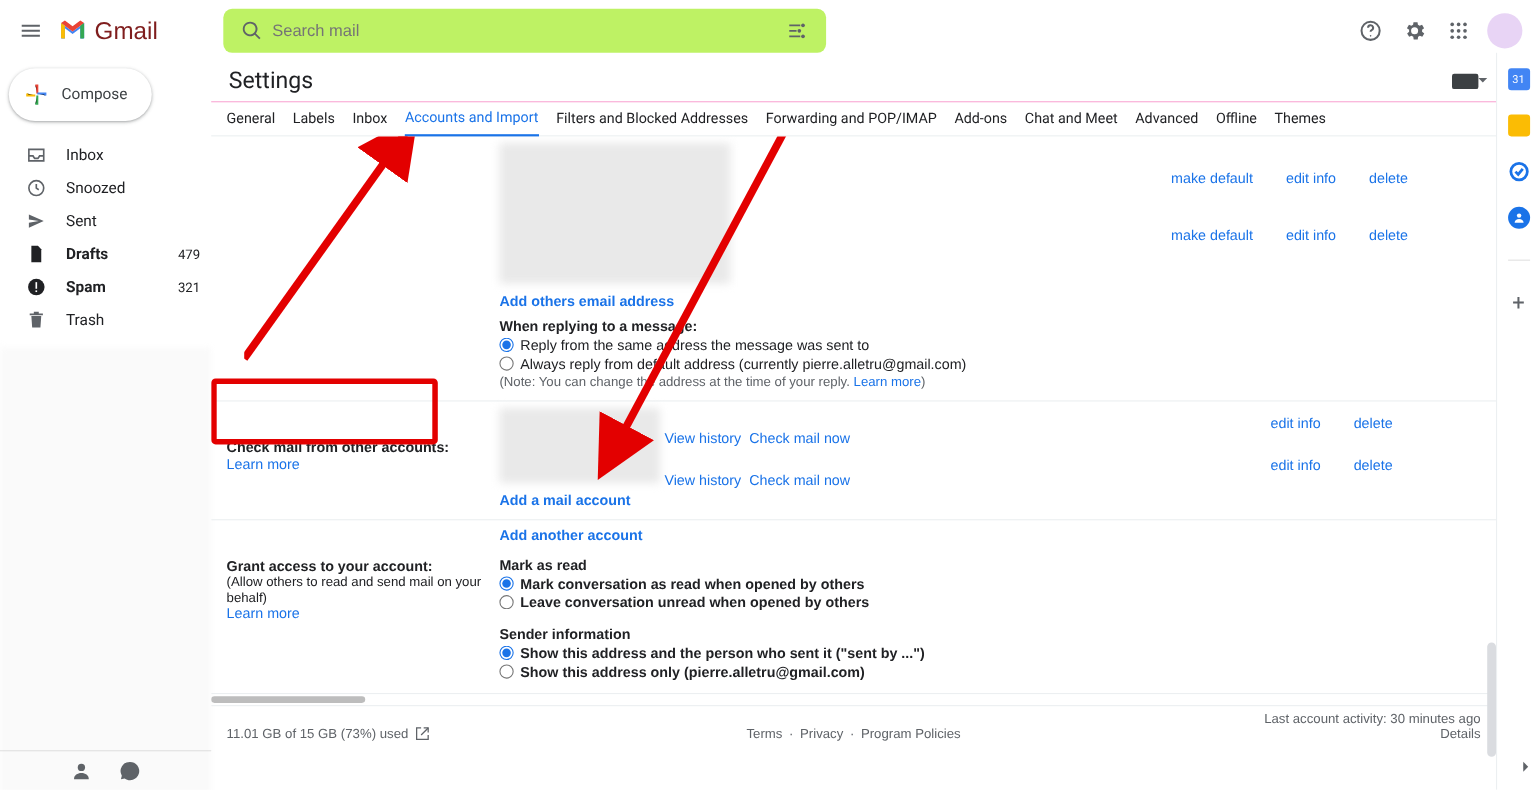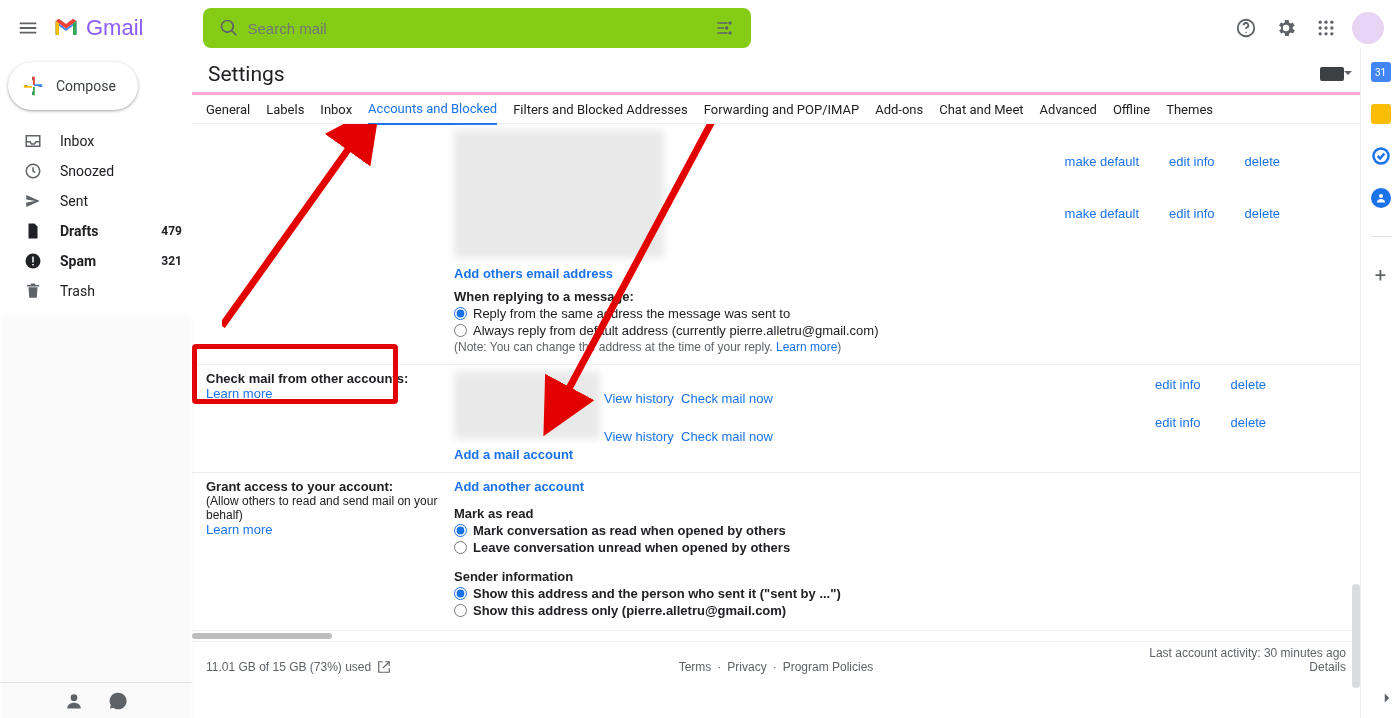--- a/index.html
+++ b/index.html
@@ -19,28 +19,28 @@
     align-items: center;
     border-bottom: 0;
   }
   .menu-btn {
     width: 40px; height: 40px;
     display:flex;align-items:center;justify-content:center;
     border-radius:50%; cursor:pointer; color:#5f6368;
   }
   .logo {
     display:flex;align-items:center;margin-left:4px;
-    font-size:22px;color:#8b5cf6;font-family:'Product Sans',Arial,sans-serif;
+    font-size:22px;color:#7f1d1d;font-family:'Product Sans',Arial,sans-serif;
   }
   .logo svg { width:28px;height:28px;margin-right:6px;}
   .search-wrap {
     margin-left:60px;
     flex: 0 0 548px;
     height:40px;
-    background:#84cc16;
+    background:#bef264;
     border-radius:8px;
     display:flex;align-items:center;
     padding:0 8px;
   }
   .search-wrap .icon-btn{ width:36px;height:36px;display:flex;align-items:center;justify-content:center;color:#5f6368;cursor:pointer;}
   .search-input{
     flex:1;border:none;background:transparent;outline:none;
     font-size:15px;color:#5f6368;
   }
   .header-spacer{flex:1;}
@@ -69,21 +69,21 @@
     height:30px;
     padding:0 10px 0 24px;
     display:flex;align-items:center;gap:18px;
     border-radius:0 16px 16px 0;
     color:#202124;font-size:14px;cursor:pointer;
   }
   .nav-item .nav-icon{width:18px;height:18px;color:#5f6368;display:flex;align-items:center;justify-content:center;}
   .nav-item.bold{font-weight:700;}
   .nav-item.bold .nav-icon{color:#202124;}
   .nav-item .count{margin-left:auto;font-size:12px;color:#5f6368;font-weight:400;}
-  .nav-item.bold .count{font-weight:700;color:#202124;}
+  .nav-item.bold .count{font-weight:400;color:#202124;}
   .side-blur{
     margin-top:10px;height:420px;
     background:#fafafa;filter:blur(3px);
   }
   .hangouts{
     position:absolute;left:0;right:0;bottom:0;height:36px;
     border-top:1px solid #e0e0e0;
     display:flex;align-items:center;justify-content:center;gap:24px;
   }
   .hangouts .h-icon{width:20px;height:20px;color:#5f6368;cursor:pointer;}
@@ -99,40 +99,40 @@
   }
   .settings-title{font-size:21px;font-weight:400;color:#202124;}
   .input-ind{
     margin-left:auto;width:24px;height:14px;background:#3c4043;
     position:relative;border-radius:2px;
   }
   .input-ind::after{content:'';position:absolute;right:-8px;top:4px;border:4px solid transparent;border-top-color:#5f6368;}
   .tabs{
     display:flex;gap:16px;
     padding:0 14px;
-    border-top:3px solid #f9a8d4;border-bottom:1px solid #eceff1;
+    border-top:1px solid #f9a8d4;border-bottom:1px solid #eceff1;
     height:32px;align-items:center;
     font-size:13px;
   }
   .tab{color:#1a73e8;color:#202124;cursor:pointer;white-space:nowrap;}
   .tab.active{color:#1a73e8;border-bottom:2px solid #1a73e8;height:32px;line-height:31px;}
   .tab:not(.active){color:#202124;}
   .tab{font-weight:400;}
   .scroll{
     flex:1;overflow-y:auto;position:relative;
     font-family:Arial,sans-serif;
   }
   .section{
     display:flex;
     padding:6px 14px 10px 14px;
     border-bottom:1px solid #eceff1;
     font-size:13px;
   }
   .section-label{
-    width:248px;flex-shrink:0;
+    width:248px;flex-shrink:0;margin-top:28px;
   }
   .section-label .lbl{font-weight:700;}
   .section-label .sublbl{display:block;color:#202124;font-weight:400;}
   .section-body{flex:1;min-width:0;}
   .link{color:#1a73e8;cursor:pointer;}
   .blurred{
     background:#e9e9e9;filter:blur(4px);border-radius:2px;
   }
   .row-actions{
     display:flex;gap:30px;justify-content:flex-end;
@@ -329,21 +329,21 @@
 
   <div class="main">
     <div class="settings-bar">
       <div class="settings-title">Settings</div>
       <div class="input-ind"></div>
     </div>
     <div class="tabs" id="tabs">
         <span class="tab">General</span>
         <span class="tab">Labels</span>
         <span class="tab">Inbox</span>
-        <span class="tab active">Accounts and Blocked</span>
+        <span class="tab active">Accounts and Import</span>
         <span class="tab">Filters and Blocked Addresses</span>
         <span class="tab">Forwarding and POP/IMAP</span>
         <span class="tab">Add-ons</span>
         <span class="tab">Chat and Meet</span>
         <span class="tab">Advanced</span>
         <span class="tab">Offline</span>
         <span class="tab">Themes</span>
       </div>
 
     <div class="scroll" id="scroll">

